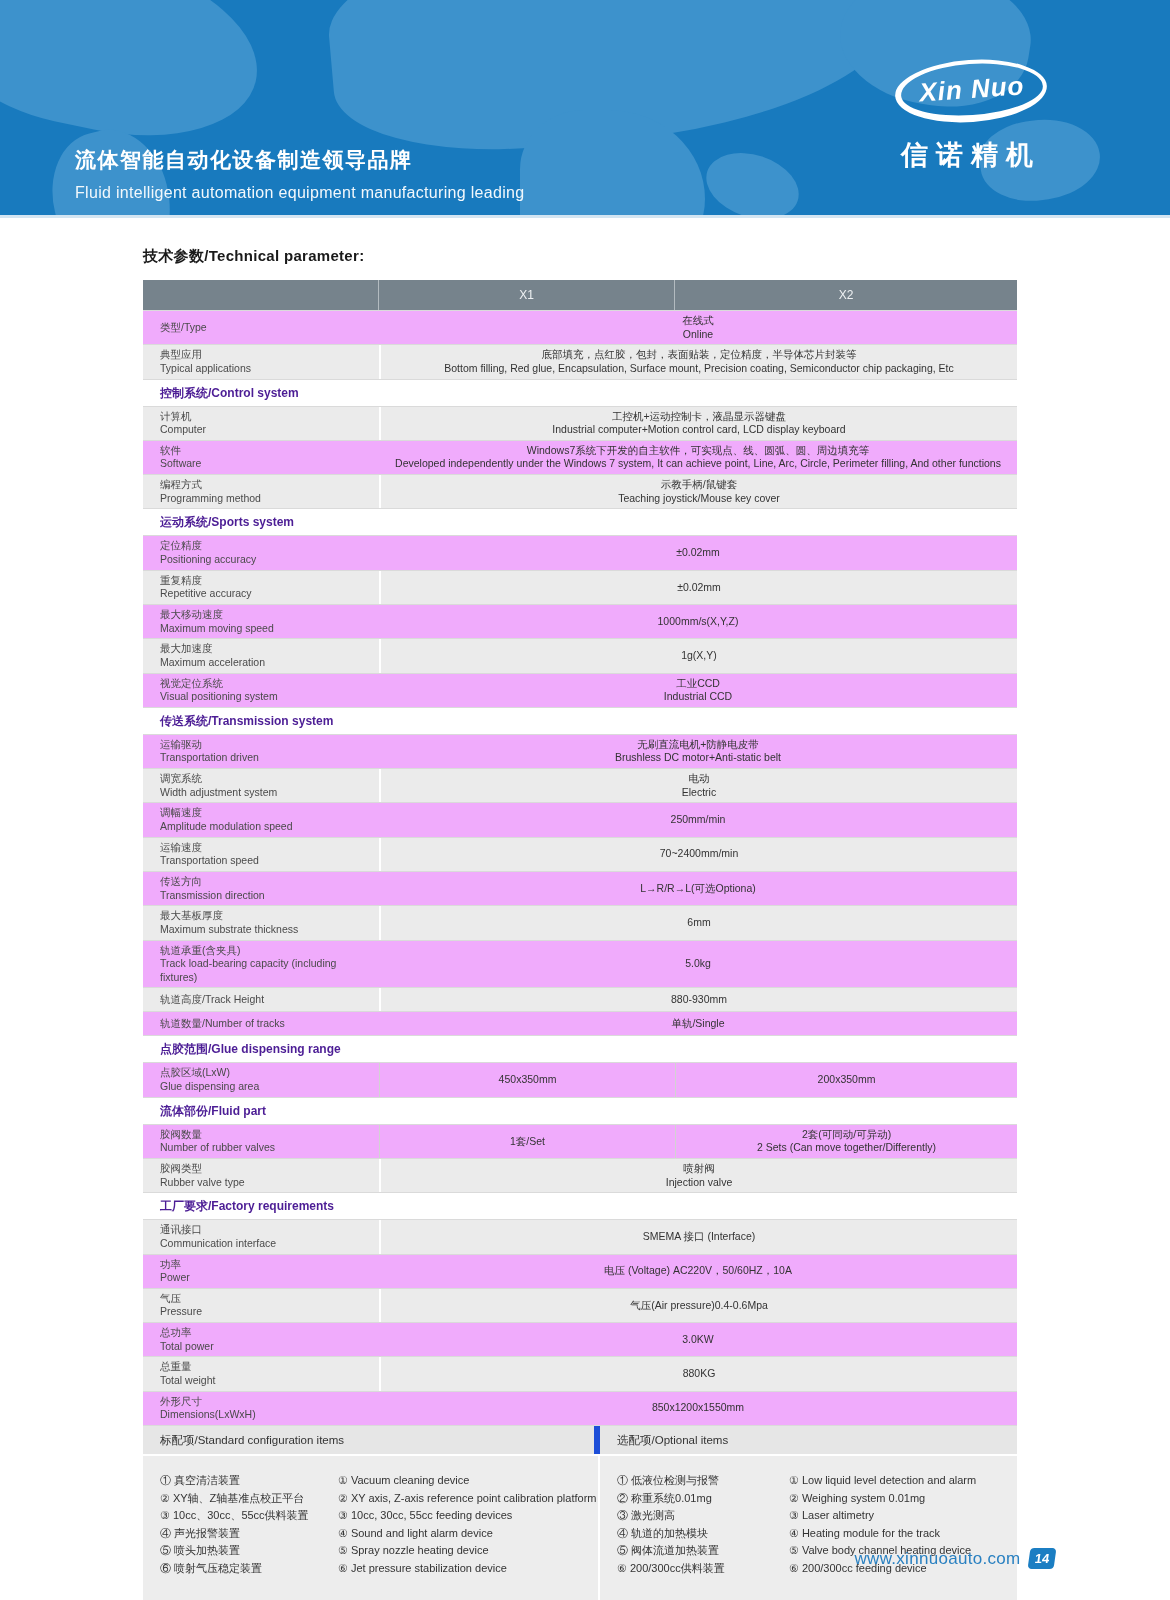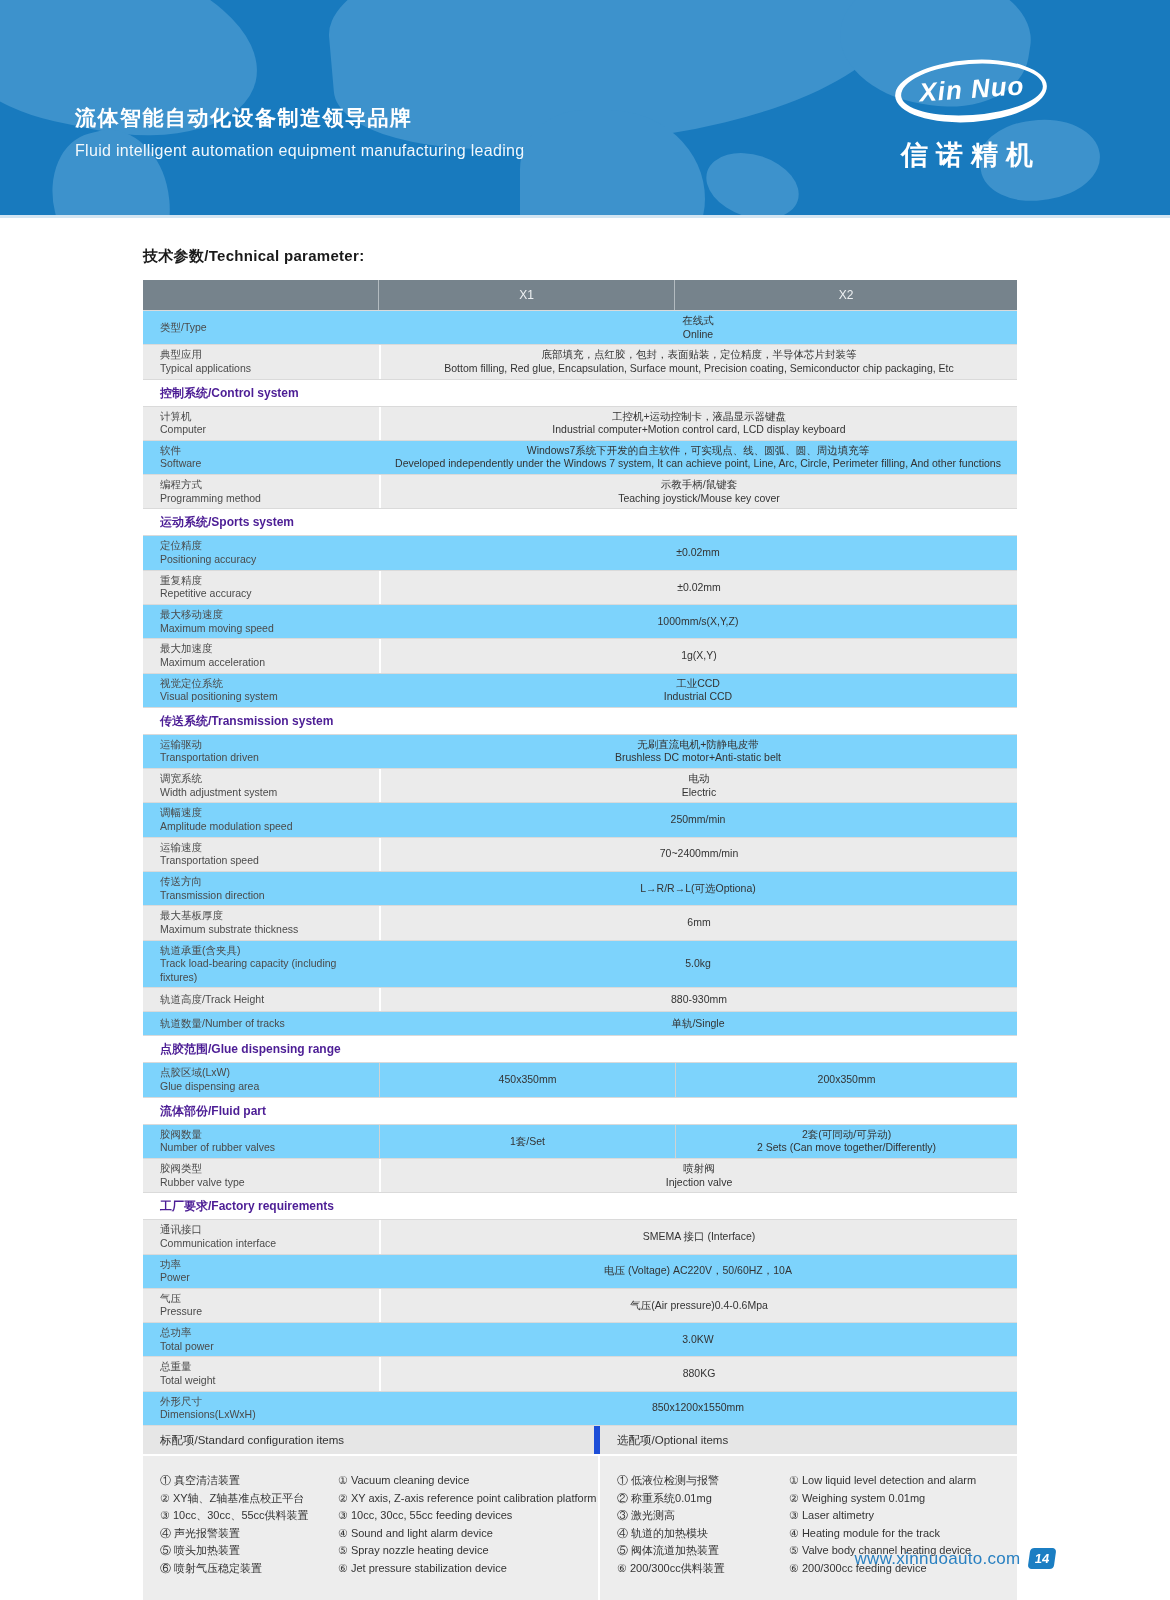--- a/index.html
+++ b/index.html
@@ -18,21 +18,21 @@
   .blob { position:absolute; background:#3d92cc; }
   .b1 { left:-50px; top:-40px; width:310px; height:170px; border-radius:40% 60% 55% 45%; transform:rotate(12deg); }
   .b2 { left:55px;  top:130px; width:115px; height:150px; border-radius:50% 50% 60% 40%; transform:rotate(-14deg); }
   .b3 { left:330px; top:-70px; width:570px; height:210px; border-radius:45% 55% 60% 40%; transform:rotate(-5deg); }
   .b4 { left:520px; top:110px; width:185px; height:170px; border-radius:40% 60% 55% 45%; }
   .b5 { left:840px; top:-25px; width:190px; height:130px; border-radius:55% 45% 50% 50%; transform:rotate(9deg); }
   .b6 { left:705px; top:155px; width:95px;  height:62px;  border-radius:50%; transform:rotate(18deg); }
   .b7 { left:980px; top:120px; width:120px; height:80px;  border-radius:45% 55% 50% 50%; transform:rotate(-8deg); }
 
   .slogans { position:absolute; left:75px; top:104px; }
-  .slogan-zh { color:#ffffff; font-size:21px; font-weight:bold; letter-spacing:1.5px; }
+  .slogan-zh { color:#ffffff; font-size:21px; font-weight:bold; letter-spacing:1.5px;margin-top:42px; }
   .slogan-en { color:#f2f8fc; font-size:16px; margin-top:10px; letter-spacing:.3px; }
 
   .logo { position:absolute; right:118px; top:60px; width:162px; text-align:center; }
   .logo-ellipse {
     width:152px; height:62px; margin:0 auto;
     border:4px solid #ffffff; border-left-width:6px; border-bottom-width:7px;
     border-radius:50%; transform:rotate(-4deg);
     display:flex; align-items:center; justify-content:center;
   }
   .logo-ellipse span { color:#ffffff; font-size:26px; font-weight:bold; font-style:italic; letter-spacing:1px; }
@@ -48,21 +48,21 @@
     color:#eef1f3; font-size:12px;
   }
   .t-head .hc1 { width:236px; border-right:1px solid rgba(255,255,255,.45); }
   .t-head .hc2 { width:296px; border-right:1px solid rgba(255,255,255,.45); }
   .t-head .hc3 { flex:1; }
 
   .t-section {
     border-top:1px solid #dadada; background:#ffffff;
     padding:5px 0 4px 17px; font-size:12px; font-weight:bold; color:#4c1d95;
   }
-  .t-row { display:flex; border-top:1px solid #dadada; min-height:24px; background:#7dd3fc; }
+  .t-row { display:flex; border-top:1px solid #dadada; min-height:24px; background:#f0abfc; }
   .t-label {
     width:236px; padding:3px 6px 3px 17px;
     display:flex; flex-direction:column; justify-content:center;
     font-size:10.5px; line-height:1.3; color:#4a4a4a;
   }
   .t-val {
     flex:1; padding:3px 8px;
     display:flex; flex-direction:column; justify-content:center; align-items:center;
     text-align:center; font-size:10.5px; line-height:1.3; color:#333333;
   }

